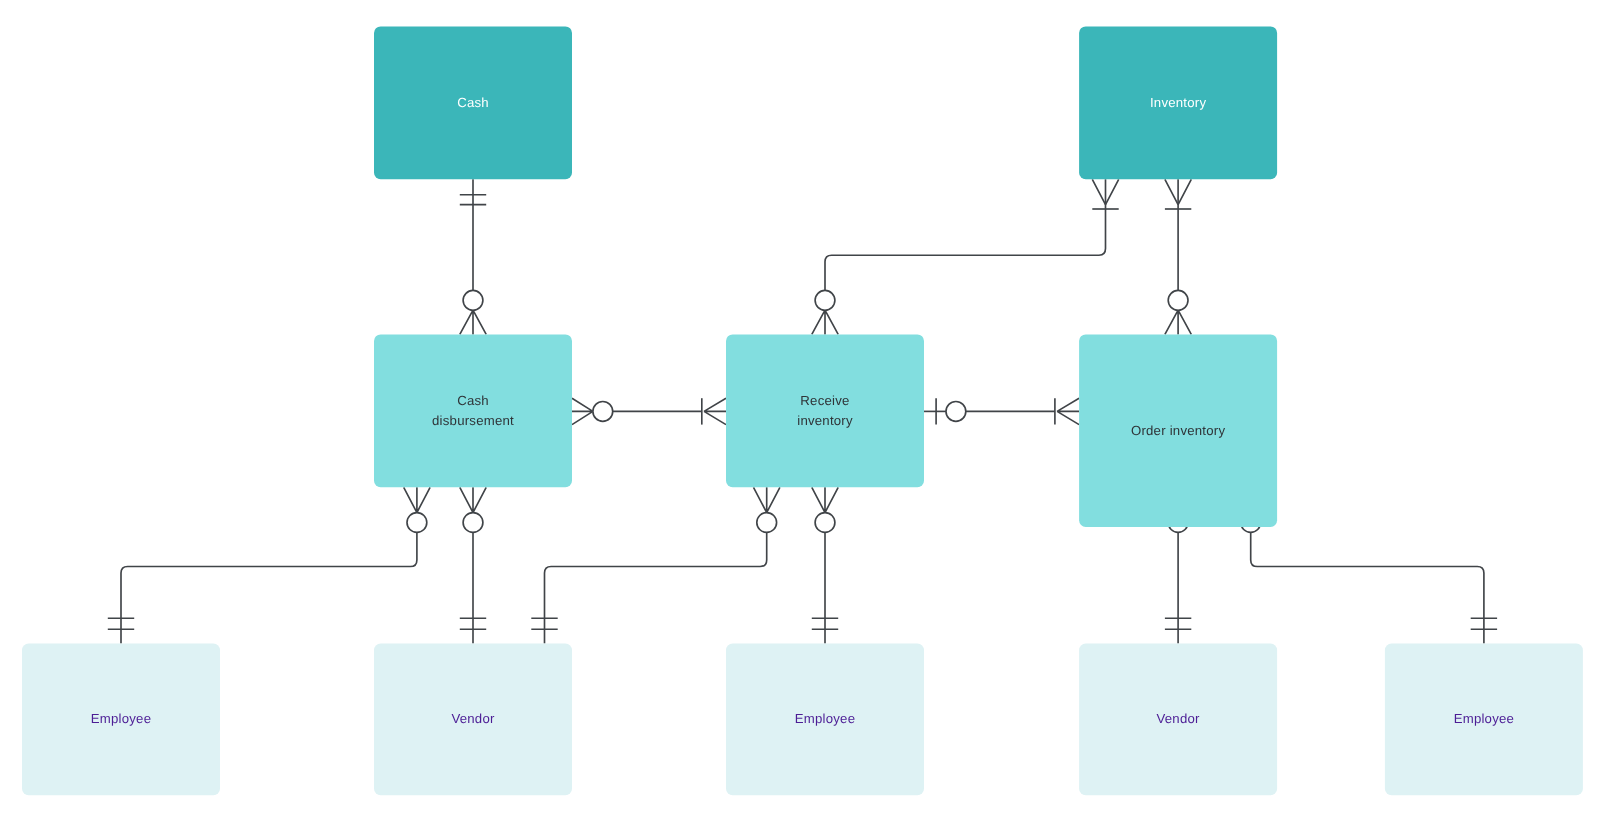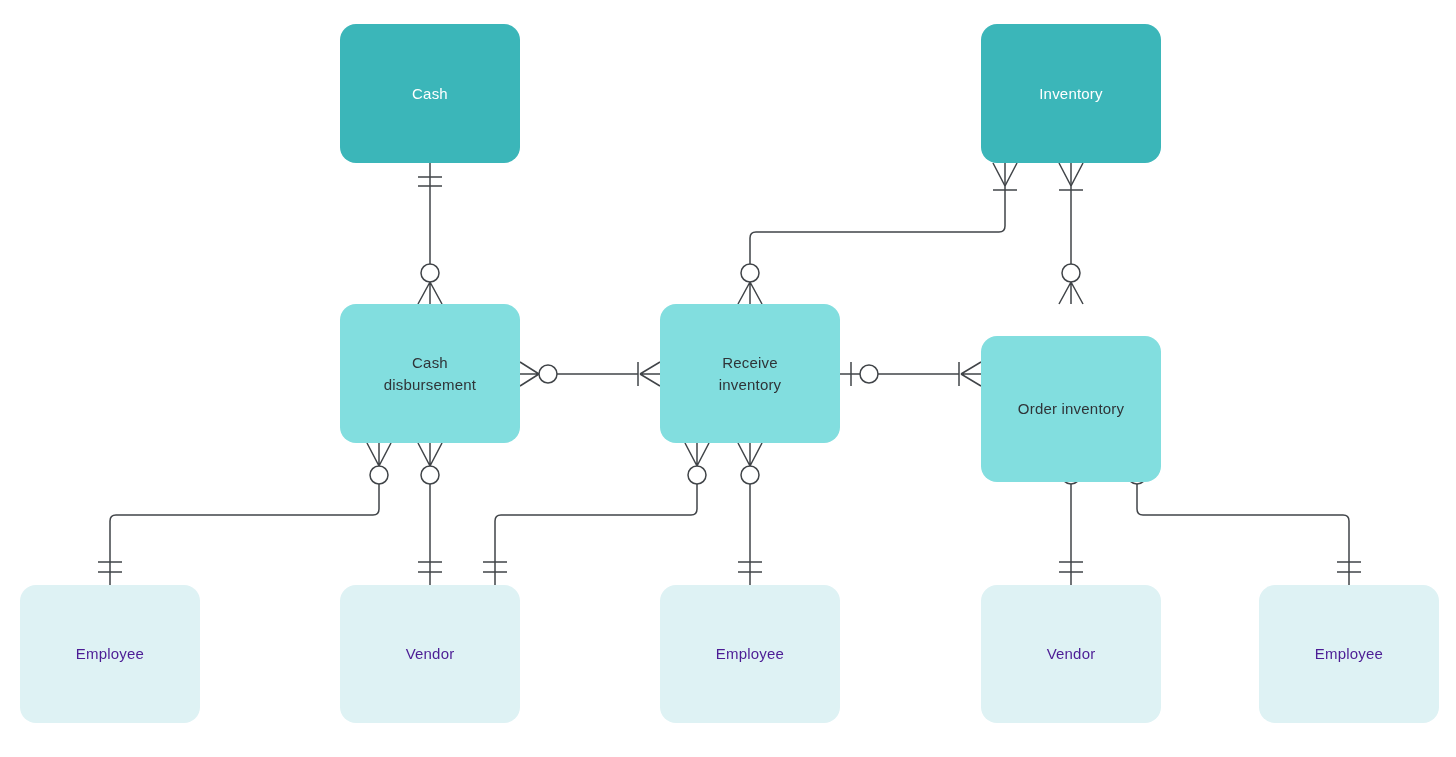--- a/index.html
+++ b/index.html
@@ -3,23 +3,23 @@
 <meta charset="utf-8">
 <style>
   html,body{margin:0;padding:0;background:#ffffff;}
   body{width:1456px;height:757px;font-family:"Liberation Sans",sans-serif;}
   .canvas{position:relative;width:1456px;height:757px;background:#ffffff;overflow:hidden;}
   svg.wires{position:absolute;left:0;top:0;width:1456px;height:757px;}
   .wire{stroke:#404448;stroke-width:1.5;fill:none;}
   .wire-circle{stroke:#404448;stroke-width:1.5;fill:#ffffff;}
   .node{
     position:absolute;
-    border-radius:16px;
+    border-radius:6px;
     display:flex;align-items:center;justify-content:center;
-    text-align:center;font-size:15px;letter-spacing:.2px;
+    text-align:center;font-size:12px;letter-spacing:.2px;
   }
   .node span{white-space:pre-line;line-height:1.45;}
   .tier-resource{background:#3bb6b9;color:#ffffff;}
   .tier-event{background:#82dedf;color:#2f3438;}
   .tier-agent{background:#def2f4;color:#4c1d95;}
 </style>
 </head>
 <body>
 
 <div class="canvas">
@@ -117,21 +117,21 @@
   </div>
 
   <div class="node tier-event" style="left:340px;top:304px;width:180px;height:139px;">
     <span>Cash
 disbursement</span>
   </div>
   <div class="node tier-event" style="left:660px;top:304px;width:180px;height:139px;justify-content:center;">
     <span>Receive
 inventory</span>
   </div>
-  <div class="node tier-event" style="left:981px;top:304px;width:180px;height:146px;margin-top:32px;">
+  <div class="node tier-event" style="left:981px;top:304px;width:180px;height:175px;">
     <span>Order inventory</span>
   </div>
 
   <div class="node tier-agent" style="left:20px;top:585px;width:180px;height:138px;">
     <span>Employee</span>
   </div>
   <div class="node tier-agent" style="left:340px;top:585px;width:180px;height:138px;">
     <span>Vendor</span>
   </div>
   <div class="node tier-agent" style="left:660px;top:585px;width:180px;height:138px;">

